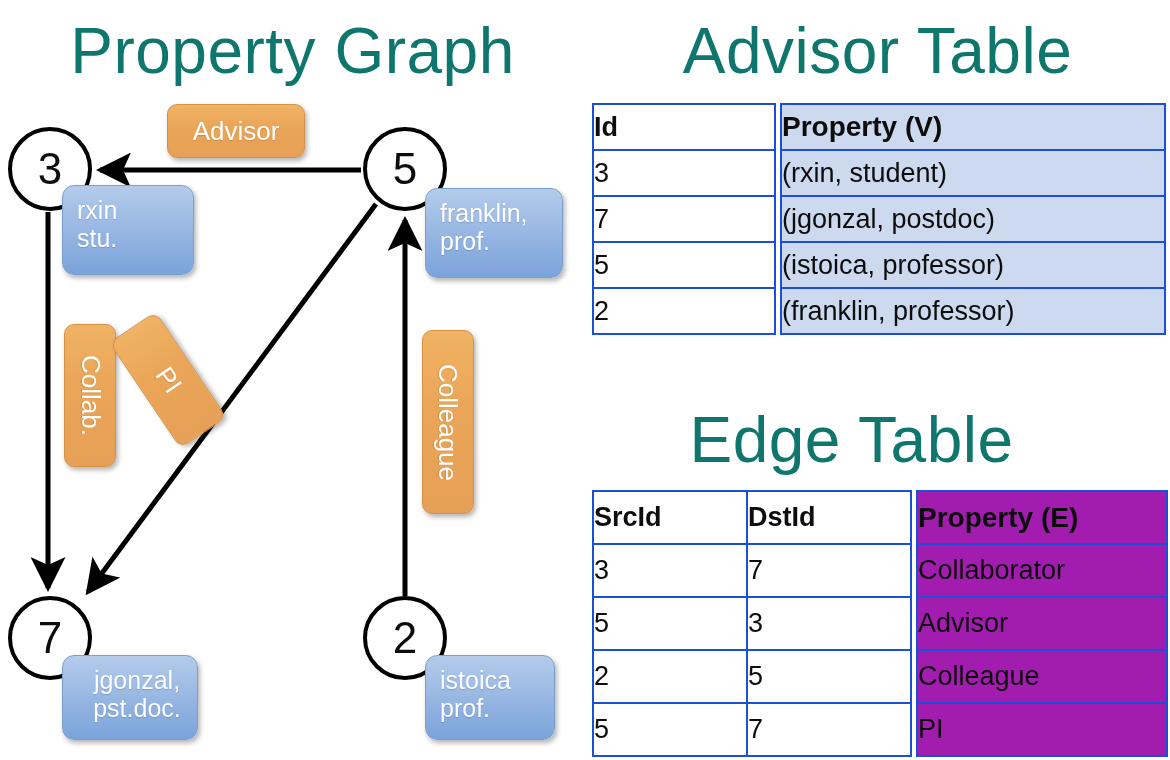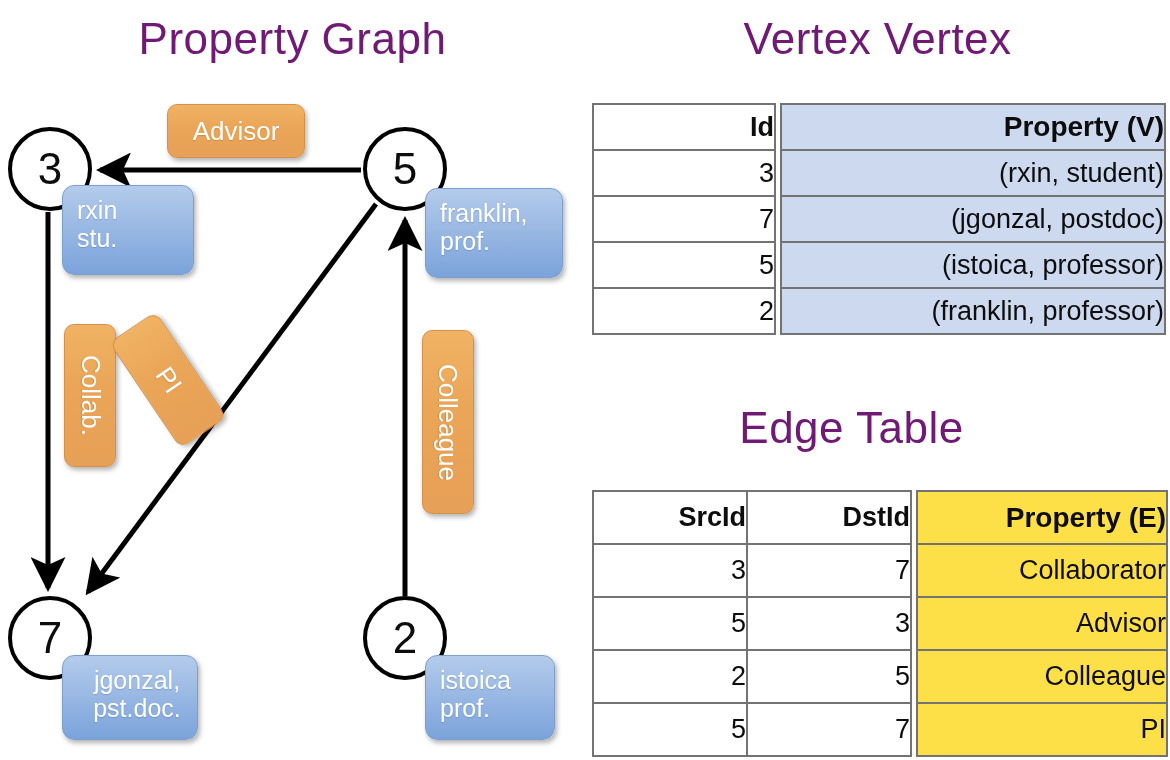--- a/index.html
+++ b/index.html
@@ -9,22 +9,22 @@
     font-family:"Liberation Sans", sans-serif;
     overflow:hidden;
     position:relative;
   }
   .panel{position:absolute;}
 
   
   .big-title{
     font-family:"Liberation Sans", sans-serif;
     font-weight:300;
-    font-size:44px;
-    color:#701a75;
+    font-size:64px;
+    color:#0f766e;
     letter-spacing:0.5px;
     text-align:center;
     white-space:nowrap;
     -webkit-font-smoothing:antialiased;
   }
   #title-property-graph{left:0px;top:14px;width:585px;}
   #title-vertex-table{left:585px;top:14px;width:585px;}
   #title-edge-table{left:559px;top:403px;width:585px;}
 
   
@@ -96,49 +96,49 @@
   #label-pi span{ transform:rotate(90deg); display:block; white-space:nowrap;}
 
   
   .tbl-wrap{position:absolute;display:flex;}
   table.grid{
     border-collapse:collapse;
     font-weight:300;
     color:#0d0d0d;
   }
   table.grid td,table.grid th{
-    border:2px solid #737373;
-    text-align:right;
+    border:2px solid #1d4ed8;
+    text-align:left;
     font-weight:300;
     padding:0;
   }
   table.grid th{font-weight:bold;}
 
   
   #vertex-table-wrap{left:592px;top:103px;}
   #vertex-id-tbl td,#vertex-id-tbl th{width:180px;height:44px;font-size:27px;background:#fff;}
   #vertex-id-tbl th{font-size:27px;}
   #vertex-prop-tbl td,#vertex-prop-tbl th{width:382px;height:44px;font-size:27px;background:#ccd9ee;}
   #vertex-prop-tbl th{font-size:28px;}
   .colgap{width:4px;}
 
   
   #edge-table-wrap{left:592px;top:490px;}
   #edge-src-tbl td,#edge-src-tbl th{width:152px;height:51px;font-size:27px;background:#fff;}
   #edge-dst-tbl td,#edge-dst-tbl th{width:162px;height:51px;font-size:27px;background:#fff;}
-  #edge-prop-tbl td,#edge-prop-tbl th{width:248px;height:51px;font-size:27px;background:#fde047;}
+  #edge-prop-tbl td,#edge-prop-tbl th{width:248px;height:51px;font-size:27px;background:#a21caf;}
   #edge-prop-tbl th{font-size:28px;}
   .srcdst-join{border-collapse:collapse;}
 </style>
 </head>
 <body>
 
 <div class="panel big-title" id="title-property-graph">Property Graph</div>
 
-<div class="panel big-title" id="title-vertex-table">Vertex Vertex</div>
+<div class="panel big-title" id="title-vertex-table">Advisor Table</div>
 
 <div class="panel big-title" id="title-edge-table">Edge Table</div>
 
 <svg id="graph-svg" viewBox="0 0 585 760" xmlns="http://www.w3.org/2000/svg">
   <defs>
     <marker id="arrow" markerWidth="7" markerHeight="7" refX="6.2" refY="3.5" orient="auto" markerUnits="strokeWidth">
       <path d="M0,0 L7,3.5 L0,7 L1.6,3.5 z" fill="#000"></path>
     </marker>
   </defs>
 

